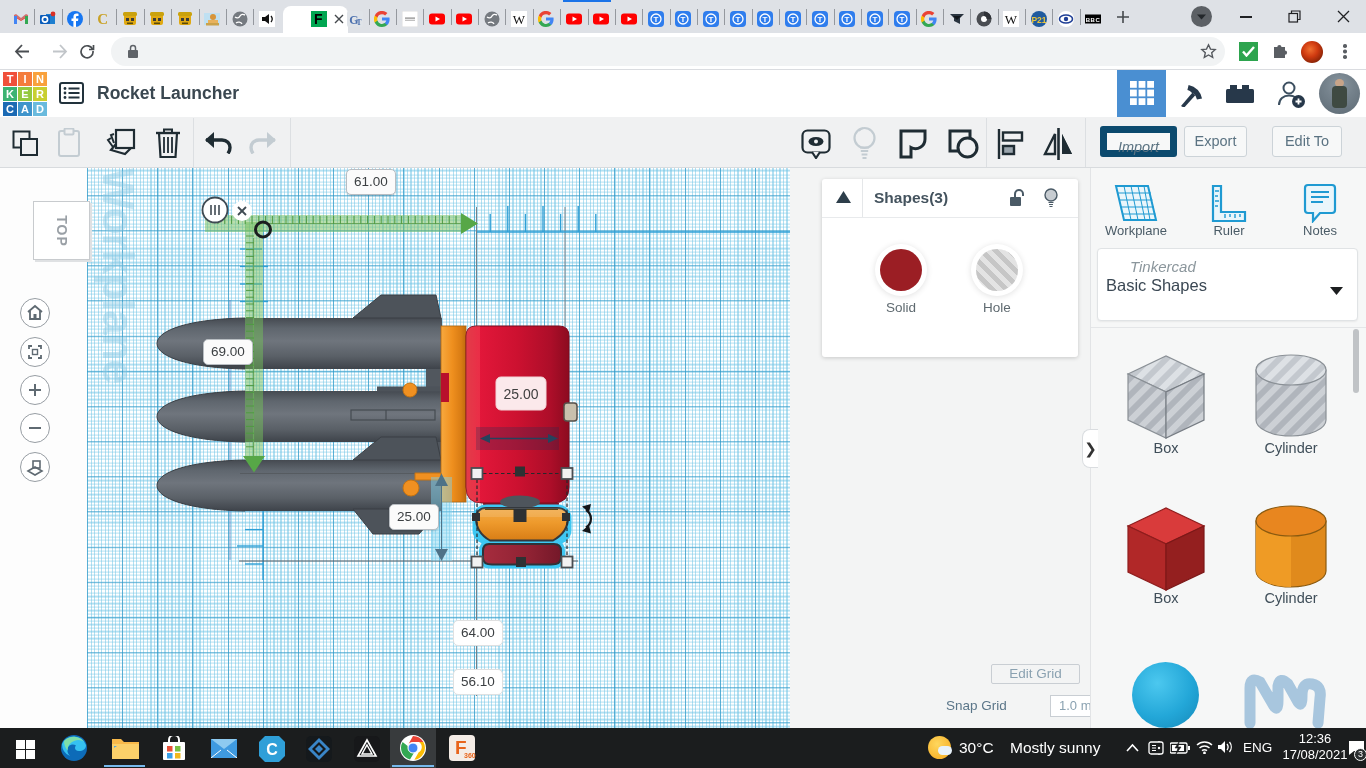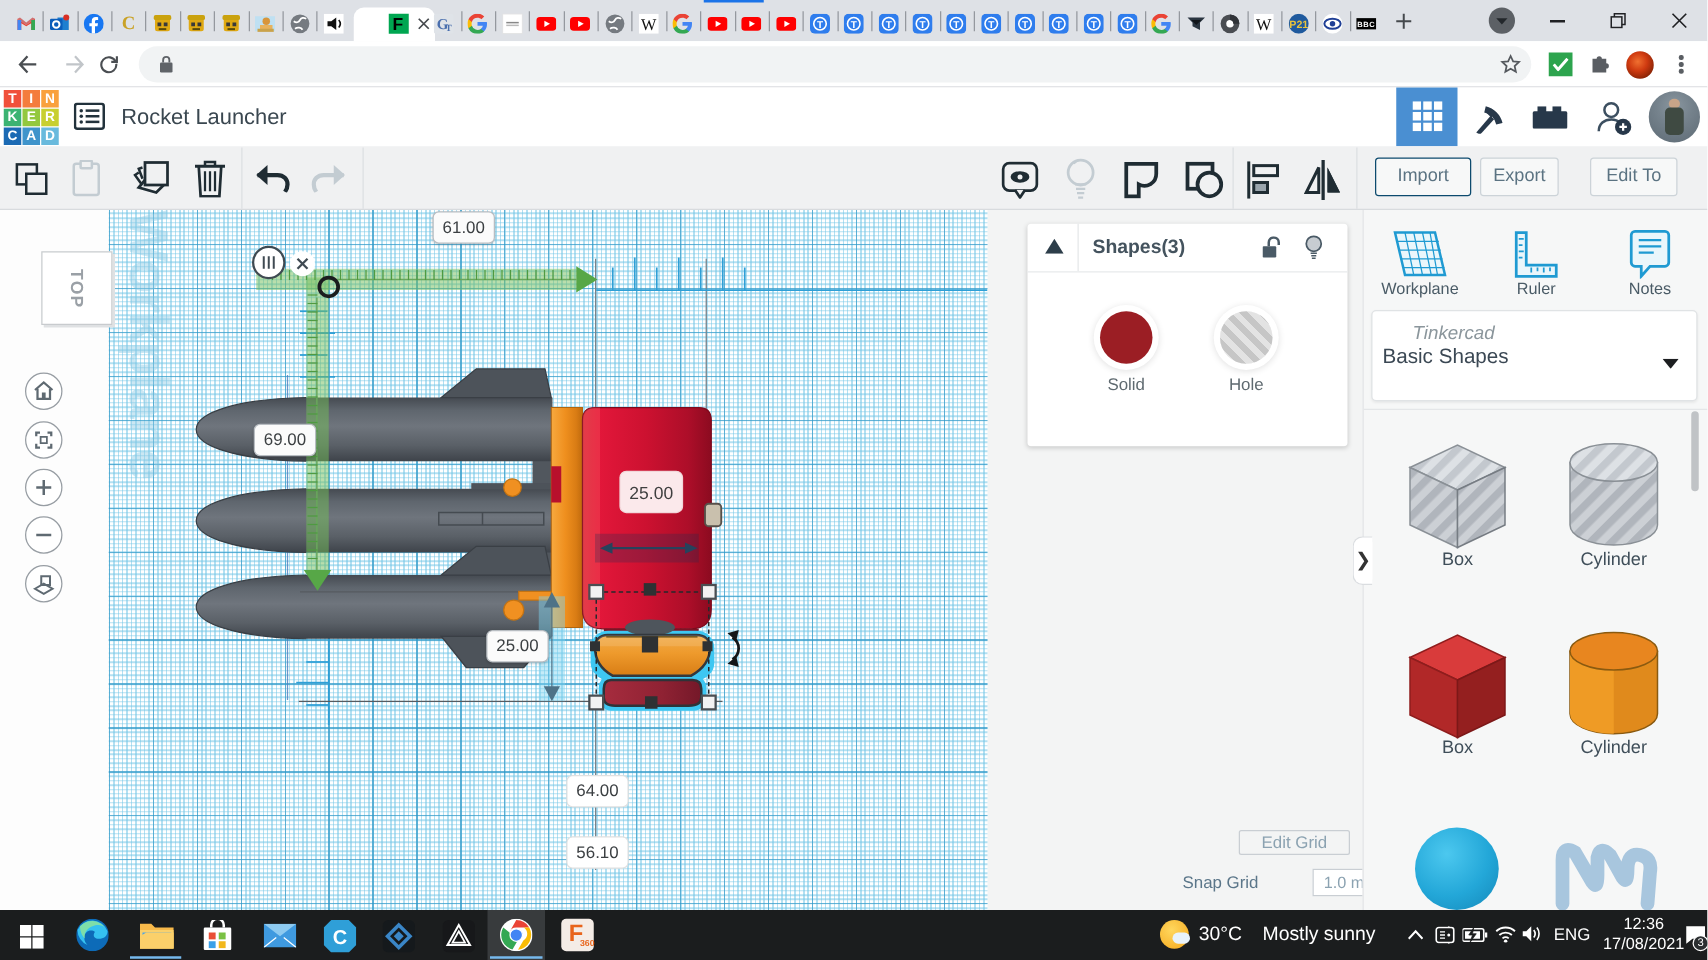--- a/index.html
+++ b/index.html
@@ -361,21 +361,21 @@
 <svg class="abs" style="left:59px;top:82px;" width="25" height="22" viewBox="0 0 25 22">
       <rect x="1" y="1" width="23" height="20" rx="2" fill="none" stroke="#22323c" stroke-width="2"></rect>
       <circle cx="6" cy="6.5" r="1.4" fill="#22323c"></circle>
       <circle cx="6" cy="11" r="1.4" fill="#22323c"></circle>
       <circle cx="6" cy="15.5" r="1.4" fill="#22323c"></circle>
       <rect x="9.5" y="5.5" width="11" height="2" fill="#22323c"></rect>
       <rect x="9.5" y="10" width="11" height="2" fill="#22323c"></rect>
       <rect x="9.5" y="14.5" width="11" height="2" fill="#22323c"></rect>
     </svg>
 
-<div class="abs" style="left:97px;top:83px;font-size:17.5px;font-weight:normal;color:#3a4750;">Rocket Launcher</div>
+<div class="abs" style="left:97px;top:83px;font-size:17.5px;font-weight:bold;color:#3a4750;">Rocket Launcher</div>
 
 <div class="abs" style="left:1117px;top:70px;width:49px;height:47px;background:#4a8fd2;"></div>
 <svg class="abs" style="left:1130px;top:81px;" width="24" height="24" viewBox="0 0 24 24">
       <g fill="#fff">
         <rect x="0" y="0" width="6.8" height="6.8"></rect>
         <rect x="8.6" y="0" width="6.8" height="6.8"></rect>
         <rect x="17.2" y="0" width="6.8" height="6.8"></rect>
         <rect x="0" y="8.6" width="6.8" height="6.8"></rect>
         <rect x="8.6" y="8.6" width="6.8" height="6.8"></rect>
         <rect x="17.2" y="8.6" width="6.8" height="6.8"></rect>
@@ -477,21 +477,21 @@
     </svg>
 
 <svg class="abs" style="left:1043px;top:128px;" width="31" height="32" viewBox="0 0 31 32">
       <path d="M15.5 0v32" stroke="#1f2c33" stroke-width="2.6"></path>
       <path d="M12 6v20L2 26z" fill="none" stroke="#1f2c33" stroke-width="2.4"></path>
       <path d="M19 6v20l10 0z" fill="#1f2c33"></path>
       <path d="M19 6v20l10 0z" fill="#1f2c33"></path>
     </svg>
 <div class="abs" style="left:1085px;top:118px;width:1px;height:49px;background:#dcdfe2;"></div>
 
-<div class="abs" style="left:1100px;top:126px;width:77px;height:31px;background:#f7f8f8;border:1px solid #0c4a6e;border-radius:3px;color:#5b7382;font-size:14.5px;text-align:center;line-height:29px;">Import</div>
+<div class="abs" style="left:1100px;top:126px;width:77px;height:31px;background:#f7f8f8;border:7px solid #0c4a6e;border-radius:3px;color:#5b7382;font-size:14.5px;text-align:center;line-height:29px;font-style:italic;">Import</div>
 
 <div class="abs" style="left:1184px;top:126px;width:63px;height:31px;background:#f7f8f8;border:1px solid #ccd3d8;border-radius:3px;color:#5b7382;font-size:14.5px;text-align:center;line-height:29px;">Export</div>
 
 <div class="abs" style="left:1272px;top:126px;width:70px;height:31px;background:#f7f8f8;border:1px solid #ccd3d8;border-radius:3px;color:#5b7382;font-size:14.5px;text-align:center;line-height:29px;">Edit To</div>
 
 <div class="abs" style="left:0;top:168px;width:1366px;height:560px;background:#f3f4f4;"></div>
 
 <div class="abs" style="left:0;top:168px;width:87px;height:560px;background:#fdfdfd;"></div>
 
 <div class="abs" style="left:87px;top:168px;width:703px;height:560px;background-color:#fff;background-image:repeating-linear-gradient(to right, rgba(44,150,198,.65) 0 1px, transparent 1px 35.15px),repeating-linear-gradient(to bottom, rgba(44,150,198,.65) 0 1px, transparent 1px 35.15px),repeating-linear-gradient(to right, rgba(116,198,230,.54) 0 1.25px, transparent 1.25px 3.515px),repeating-linear-gradient(to bottom, rgba(116,198,230,.54) 0 1.2px, transparent 1.2px 3.515px);background-position:0 0,0 27.2px,0 0,0 2.6px;"></div>

